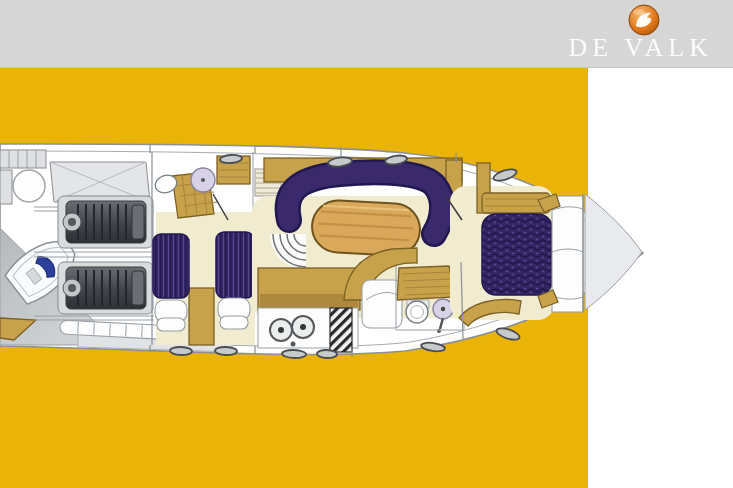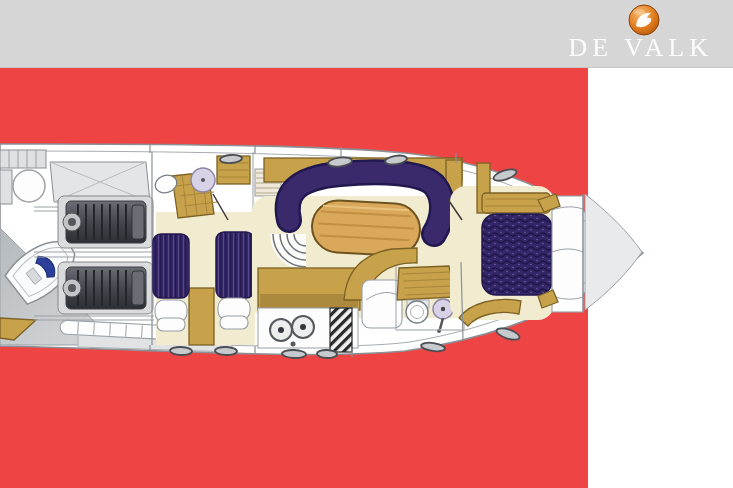--- a/index.html
+++ b/index.html
@@ -1,17 +1,17 @@
 <!DOCTYPE html>
 <html style="--banner: #d6d6d7; --brand-text: #fcfcfc; --logo-orange: #e0791b; --hull-line: #8b9095; --deck-gray: #e9eaeb; --wedge-gray: #c6cacd; --cream: #f1ebcf; --gold: #c7a24b; --gold-dark: #7d6226; --gold-shade: #a8853b; --purple: #3a2a6c; --purple-dark: #221850; --lavender: #d8d2e6; --table-wood: #d9a85b; --engine-dark: #44484e; --dinghy-blue: #2b3f9b;"><head>
 <meta charset="utf-8">
 <style>
   html,body{margin:0;padding:0;background:#fff;width:733px;height:488px;overflow:hidden;
     font-family:"Liberation Sans",sans-serif;}
-  #stage{position:relative;width:588px;height:488px;background:#ef4444;}
+  #stage{position:relative;width:588px;height:488px;background:#eab308;}
   
   #banner{position:absolute;left:0;top:0;width:733px;height:67px;background:var(--banner,#d6d6d7);
     border-bottom:1px solid #c7c7c8;}
   #brandname{position:absolute;top:33px;left:553px;width:160px;text-align:right;
     font-family:"Liberation Serif","DejaVu Serif",serif;font-size:26px;letter-spacing:5px;
     color:var(--brand-text,#fcfcfc);white-space:nowrap;}
   #logo{position:absolute;left:627px;top:3px;}
   
   #plan{position:absolute;left:0;top:0;width:733px;height:488px;}
   .hull{fill:#ffffff;stroke:var(--hull-line,#8b9095);stroke-width:1.6;}

